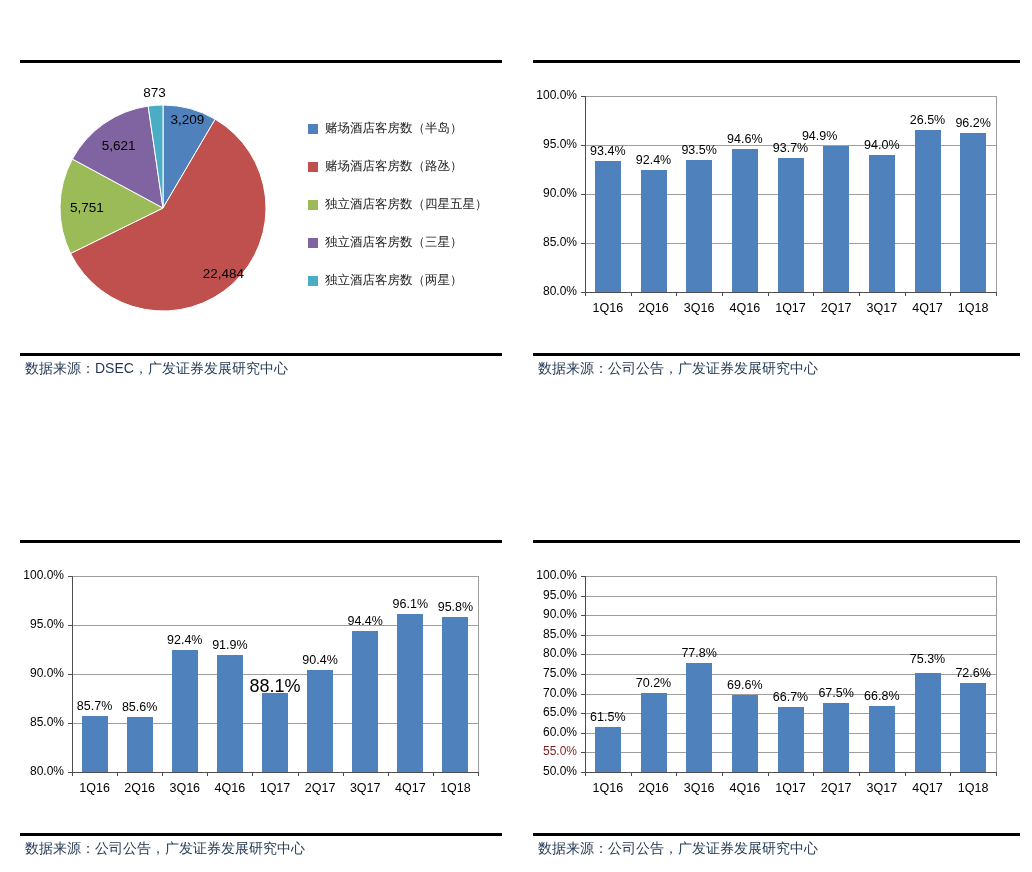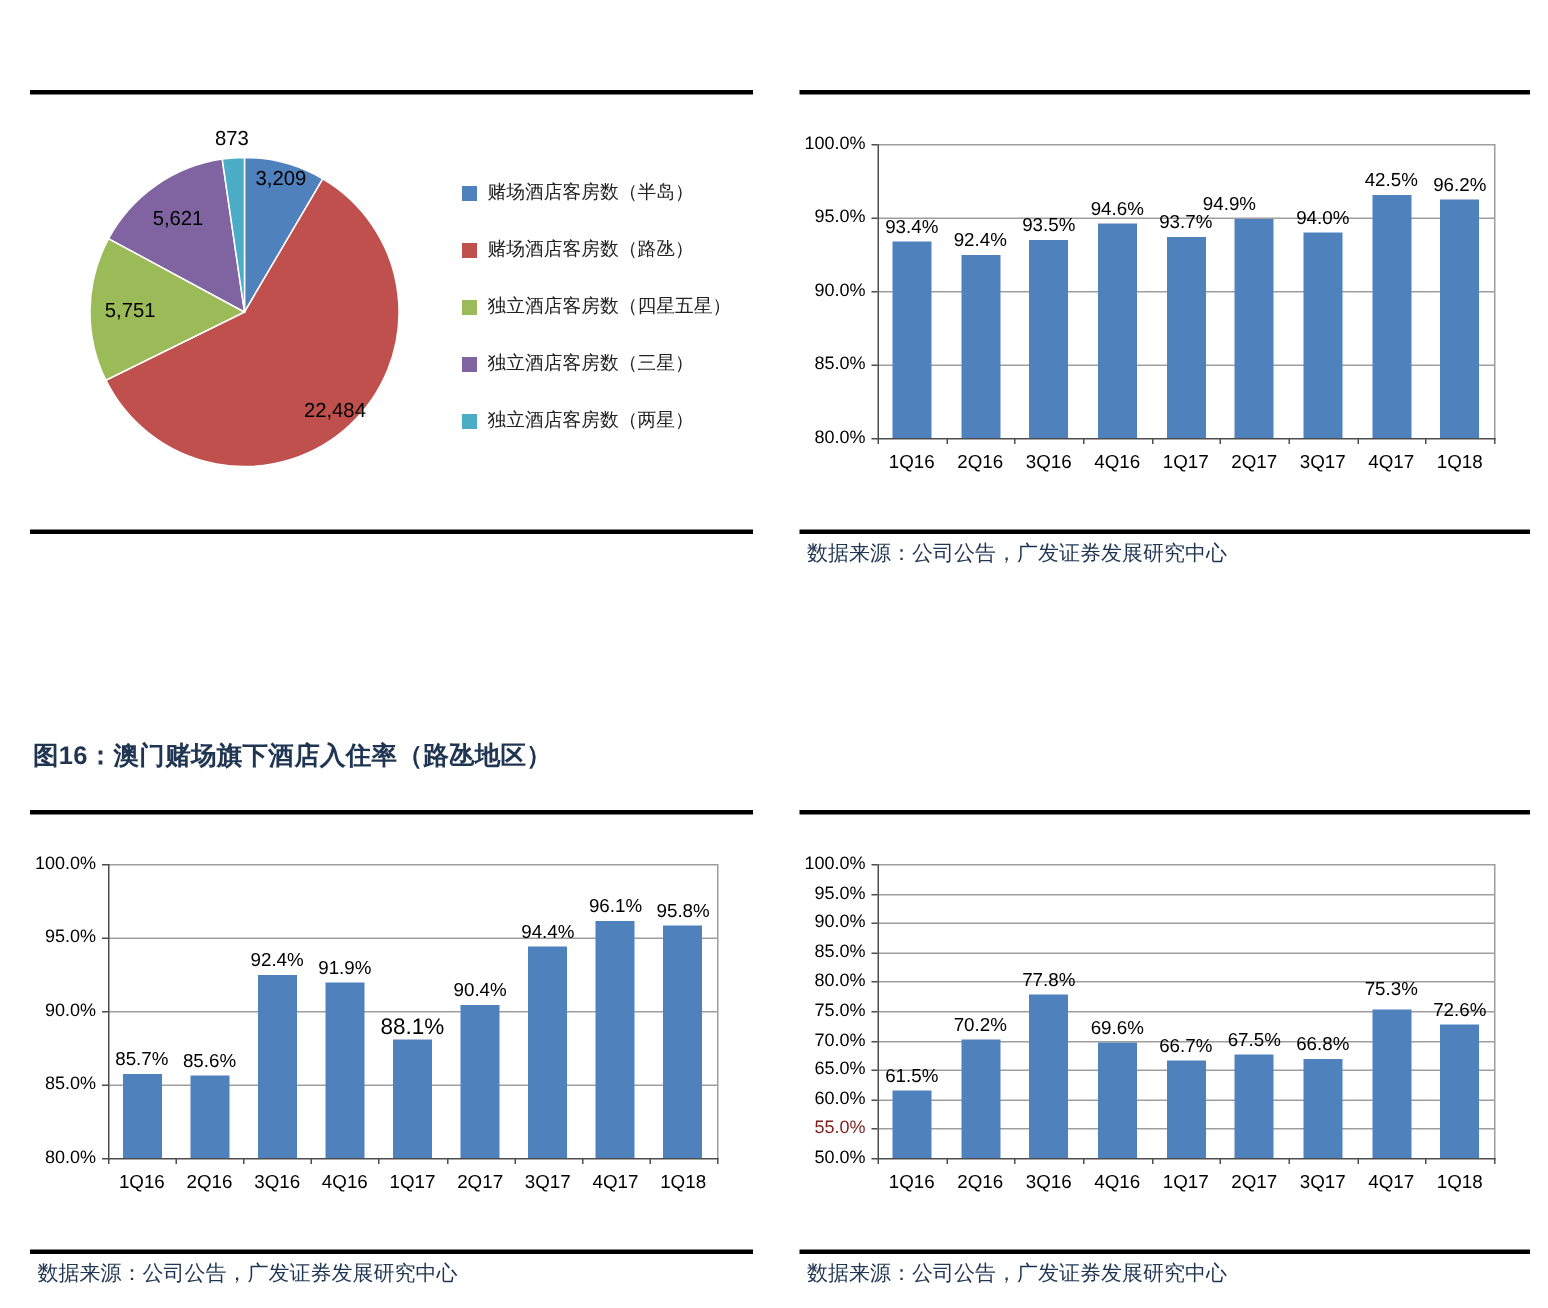--- a/index.html
+++ b/index.html
@@ -120,20 +120,21 @@
           <div class="legend-item">
             <span class="legend-swatch" style="background: rgb(128, 100, 162);"></span>
             <span class="legend-label">独立酒店客房数（三星）</span>
           </div>
           <div class="legend-item">
             <span class="legend-swatch" style="background: rgb(75, 172, 198);"></span>
             <span class="legend-label">独立酒店客房数（两星）</span>
           </div>
         </div></div>
     <div class="rule source-rule"></div>
+    <p class="source">数据来源：DSEC，广发证券发展研究中心</p>
   </section>
 
   <section class="panel tr">
     <div class="rule title-rule"></div>
     <div class="chart-area" id="chart-1">
         <div class="abs" style="left: 52px; top: 33px; width: 411px; height: 1px; background: rgb(158, 158, 158);"></div>
         <div class="abs" style="left: 0px; top: 25px; width: 44px; text-align: right; font-size: 12px; color: rgb(0, 0, 0);">100.0%</div>
         <div class="abs" style="left: 48px; top: 33px; width: 4px; height: 1px; background: rgb(77, 77, 77);"></div>
         <div class="abs" style="left: 52px; top: 82px; width: 411px; height: 1px; background: rgb(158, 158, 158);"></div>
         <div class="abs" style="left: 0px; top: 74px; width: 44px; text-align: right; font-size: 12px; color: rgb(0, 0, 0);">95.0%</div>
@@ -171,35 +172,34 @@
         <div class="abs" style="left: 235px; top: 229px; width: 1px; height: 4px; background: rgb(77, 77, 77);"></div>
         <div class="abs" style="left: 290.167px; top: 82.98px; width: 26px; height: 146.02px; background: rgb(79, 129, 189);"></div>
         <div class="abs" style="left: 268.917px; top: 65.98px; width: 68.5px; text-align: left; font-size: 12.5px; color: rgb(0, 0, 0);">94.9%</div>
         <div class="abs" style="left: 280.333px; top: 238px; width: 45.6667px; text-align: center; font-size: 12.5px; color: rgb(0, 0, 0);">2Q17</div>
         <div class="abs" style="left: 280px; top: 229px; width: 1px; height: 4px; background: rgb(77, 77, 77);"></div>
         <div class="abs" style="left: 335.833px; top: 91.8px; width: 26px; height: 137.2px; background: rgb(79, 129, 189);"></div>
         <div class="abs" style="left: 314.583px; top: 74.8px; width: 68.5px; text-align: center; font-size: 12.5px; color: rgb(0, 0, 0);">94.0%</div>
         <div class="abs" style="left: 326px; top: 238px; width: 45.6667px; text-align: center; font-size: 12.5px; color: rgb(0, 0, 0);">3Q17</div>
         <div class="abs" style="left: 326px; top: 229px; width: 1px; height: 4px; background: rgb(77, 77, 77);"></div>
         <div class="abs" style="left: 381.5px; top: 67.3px; width: 26px; height: 161.7px; background: rgb(79, 129, 189);"></div>
-        <div class="abs" style="left: 360.25px; top: 50.3px; width: 68.5px; text-align: center; font-size: 12.5px; color: rgb(0, 0, 0);">42.5%</div>
+        <div class="abs" style="left: 360.25px; top: 50.3px; width: 68.5px; text-align: center; font-size: 12.5px; color: rgb(0, 0, 0);">26.5%</div>
         <div class="abs" style="left: 371.667px; top: 238px; width: 45.6667px; text-align: center; font-size: 12.5px; color: rgb(0, 0, 0);">4Q17</div>
         <div class="abs" style="left: 372px; top: 229px; width: 1px; height: 4px; background: rgb(77, 77, 77);"></div>
         <div class="abs" style="left: 427.167px; top: 70.24px; width: 26px; height: 158.76px; background: rgb(79, 129, 189);"></div>
         <div class="abs" style="left: 405.917px; top: 53.24px; width: 68.5px; text-align: center; font-size: 12.5px; color: rgb(0, 0, 0);">96.2%</div>
         <div class="abs" style="left: 417.333px; top: 238px; width: 45.6667px; text-align: center; font-size: 12.5px; color: rgb(0, 0, 0);">1Q18</div>
         <div class="abs" style="left: 417px; top: 229px; width: 1px; height: 4px; background: rgb(77, 77, 77);"></div>
         <div class="abs" style="left: 463px; top: 229px; width: 1px; height: 4px; background: rgb(77, 77, 77);"></div>
       </div>
     <div class="rule source-rule"></div>
     <p class="source">数据来源：公司公告，广发证券发展研究中心</p>
   </section>
 
   <section class="panel bl">
-    <h2 class="fig-title">图16：澳门赌场旗下酒店入住率（路氹地区）</h2>
     <div class="rule title-rule"></div>
     <div class="chart-area" id="chart-2">
         <div class="abs" style="left: 52px; top: 33px; width: 406px; height: 1px; background: rgb(158, 158, 158);"></div>
         <div class="abs" style="left: 0px; top: 25px; width: 44px; text-align: right; font-size: 12px; color: rgb(0, 0, 0);">100.0%</div>
         <div class="abs" style="left: 48px; top: 33px; width: 4px; height: 1px; background: rgb(77, 77, 77);"></div>
         <div class="abs" style="left: 52px; top: 82px; width: 406px; height: 1px; background: rgb(158, 158, 158);"></div>
         <div class="abs" style="left: 0px; top: 74px; width: 44px; text-align: right; font-size: 12px; color: rgb(0, 0, 0);">95.0%</div>
         <div class="abs" style="left: 48px; top: 82px; width: 4px; height: 1px; background: rgb(77, 77, 77);"></div>
         <div class="abs" style="left: 52px; top: 131px; width: 406px; height: 1px; background: rgb(158, 158, 158);"></div>
         <div class="abs" style="left: 0px; top: 123px; width: 44px; text-align: right; font-size: 12px; color: rgb(0, 0, 0);">90.0%</div>
@@ -222,21 +222,21 @@
         <div class="abs" style="left: 97px; top: 229px; width: 1px; height: 4px; background: rgb(77, 77, 77);"></div>
         <div class="abs" style="left: 151.778px; top: 107.48px; width: 26px; height: 121.52px; background: rgb(79, 129, 189);"></div>
         <div class="abs" style="left: 130.944px; top: 90.48px; width: 67.6667px; text-align: center; font-size: 12.5px; color: rgb(0, 0, 0);">92.4%</div>
         <div class="abs" style="left: 142.222px; top: 238px; width: 45.1111px; text-align: center; font-size: 12.5px; color: rgb(0, 0, 0);">3Q16</div>
         <div class="abs" style="left: 142px; top: 229px; width: 1px; height: 4px; background: rgb(77, 77, 77);"></div>
         <div class="abs" style="left: 196.889px; top: 112.38px; width: 26px; height: 116.62px; background: rgb(79, 129, 189);"></div>
         <div class="abs" style="left: 176.056px; top: 95.38px; width: 67.6667px; text-align: center; font-size: 12.5px; color: rgb(0, 0, 0);">91.9%</div>
         <div class="abs" style="left: 187.333px; top: 238px; width: 45.1111px; text-align: center; font-size: 12.5px; color: rgb(0, 0, 0);">4Q16</div>
         <div class="abs" style="left: 187px; top: 229px; width: 1px; height: 4px; background: rgb(77, 77, 77);"></div>
         <div class="abs" style="left: 242px; top: 149.62px; width: 26px; height: 79.38px; background: rgb(79, 129, 189);"></div>
-        <div class="abs" style="left: 221.167px; top: 132.62px; width: 67.6667px; text-align: center; font-size: 15px; color: rgb(0, 0, 0);">88.1%</div>
+        <div class="abs" style="left: 221.167px; top: 132.62px; width: 67.6667px; text-align: center; font-size: 18px; color: rgb(0, 0, 0);">88.1%</div>
         <div class="abs" style="left: 232.444px; top: 238px; width: 45.1111px; text-align: center; font-size: 12.5px; color: rgb(0, 0, 0);">1Q17</div>
         <div class="abs" style="left: 232px; top: 229px; width: 1px; height: 4px; background: rgb(77, 77, 77);"></div>
         <div class="abs" style="left: 287.111px; top: 127.08px; width: 26px; height: 101.92px; background: rgb(79, 129, 189);"></div>
         <div class="abs" style="left: 266.278px; top: 110.08px; width: 67.6667px; text-align: center; font-size: 12.5px; color: rgb(0, 0, 0);">90.4%</div>
         <div class="abs" style="left: 277.556px; top: 238px; width: 45.1111px; text-align: center; font-size: 12.5px; color: rgb(0, 0, 0);">2Q17</div>
         <div class="abs" style="left: 278px; top: 229px; width: 1px; height: 4px; background: rgb(77, 77, 77);"></div>
         <div class="abs" style="left: 332.222px; top: 87.88px; width: 26px; height: 141.12px; background: rgb(79, 129, 189);"></div>
         <div class="abs" style="left: 311.389px; top: 70.88px; width: 67.6667px; text-align: center; font-size: 12.5px; color: rgb(0, 0, 0);">94.4%</div>
         <div class="abs" style="left: 322.667px; top: 238px; width: 45.1111px; text-align: center; font-size: 12.5px; color: rgb(0, 0, 0);">3Q17</div>
         <div class="abs" style="left: 323px; top: 229px; width: 1px; height: 4px; background: rgb(77, 77, 77);"></div>

